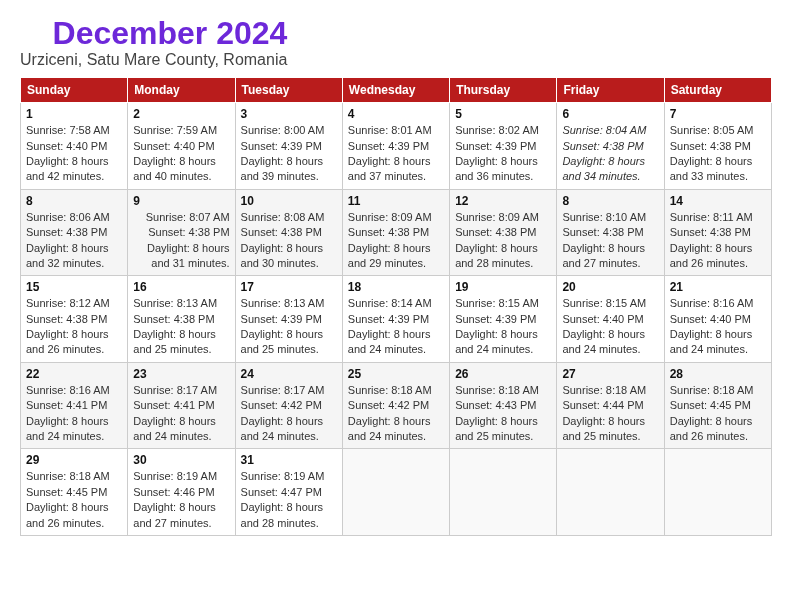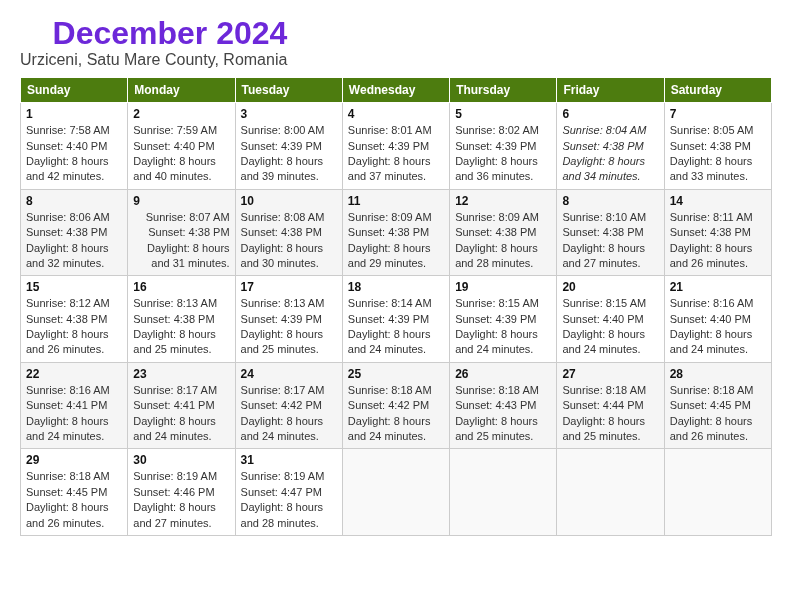--- a/index.html
+++ b/index.html
@@ -49,21 +49,21 @@
     .calendar-subtitle {
       font-size: 16px;
       color: #444;
     }
     .calendar {
       width: 100%;
       border-collapse: collapse;
       table-layout: fixed;
     }
     .calendar thead tr th {
-      background-color: #4d7c0f;
+      background-color: #b91c1c;
       color: #fff;
       font-size: 12px;
       font-weight: bold;
       padding: 5px 6px;
       text-align: left;
       border: 1px solid #fff;
     }
     .calendar tbody tr td {
       vertical-align: top;
       font-size: 9.5px;

